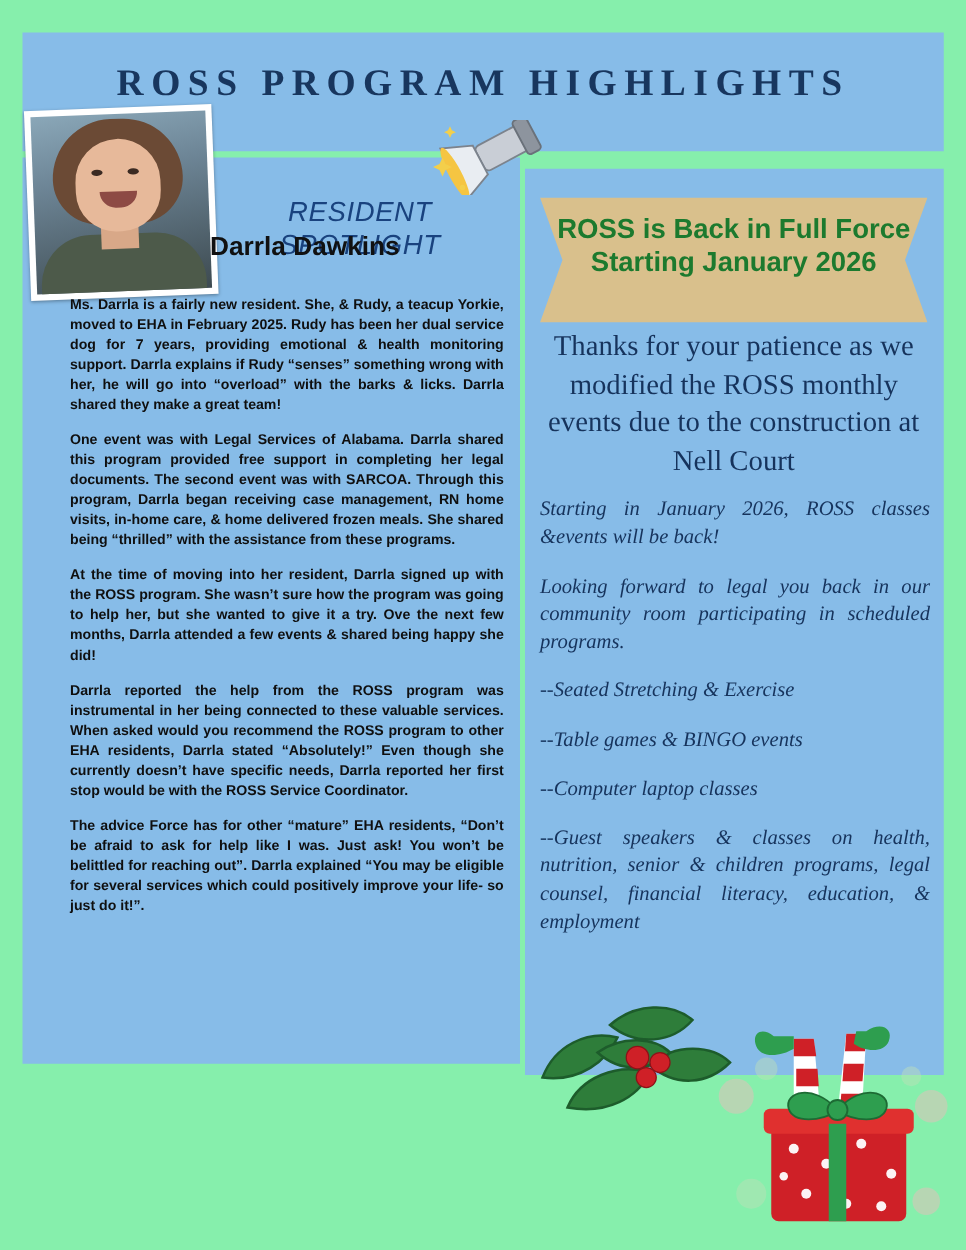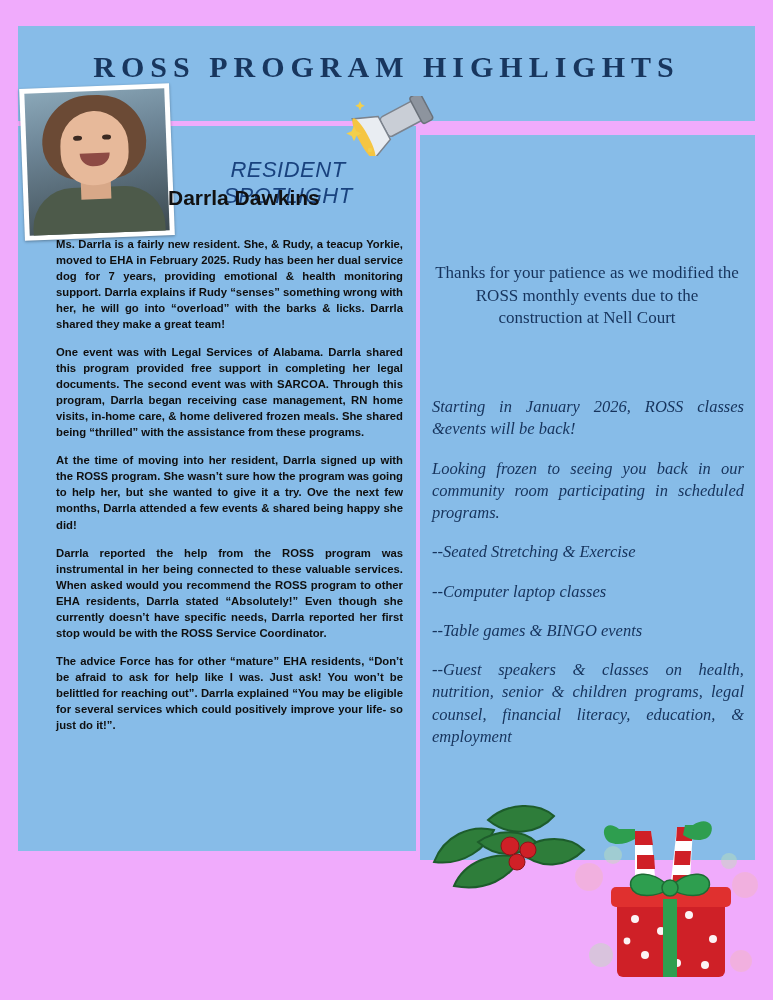--- a/index.html
+++ b/index.html
@@ -12,21 +12,21 @@
     background: #ffffff;
     font-family: "Liberation Sans", sans-serif;
     overflow: hidden;
     position: relative;
   }
 
   .page {
     position: relative;
     width: 773px;
     height: 1000px;
-    background: #f0abfc;
+    background: #86efac;
   }
 
   
   .header-band {
     position: absolute;
     left: 18px;
     top: 26px;
     width: 737px;
     height: 95px;
     background: #87bce8;
@@ -205,21 +205,21 @@
     color: #1c7a2e;
   }
 
   .thanks-text {
     position: absolute;
     left: 434px;
     top: 262px;
     width: 306px;
     text-align: center;
     font-family: "Liberation Serif", serif;
-    font-size: 17px;
+    font-size: 23px;
     line-height: 1.33;
     color: #16335c;
   }
 
   .right-body {
     position: absolute;
     left: 432px;
     top: 396px;
     width: 312px;
     font-family: "Liberation Serif", serif;
@@ -295,29 +295,35 @@
   <div class="spotlight-name">Darrla Dawkins</div>
 
   <div class="article">
     <p>Ms. Darrla is a fairly new resident. She, &amp; Rudy, a teacup Yorkie, moved to EHA in February 2025. Rudy has been her dual service dog for 7 years, providing emotional &amp; health monitoring support. Darrla explains if Rudy “senses” something wrong with her, he will go into “overload” with the barks &amp; licks. Darrla shared they make a great team!</p>
     <p>One event was with Legal Services of Alabama. Darrla shared this program provided free support in completing her legal documents. The second event was with SARCOA. Through this program, Darrla began receiving case management, RN home visits, in-home care, &amp; home delivered frozen meals. She shared being “thrilled” with the assistance from these programs.</p>
     <p>At the time of moving into her resident, Darrla signed up with the ROSS program. She wasn’t sure how the program was going to help her, but she wanted to give it a try. Ove the next few months, Darrla attended a few events &amp; shared being happy she did!</p>
     <p>Darrla reported the help from the ROSS program was instrumental in her being connected to these valuable services. When asked would you recommend the ROSS program to other EHA residents, Darrla stated “Absolutely!” Even though she currently doesn’t have specific needs, Darrla reported her first stop would be with the ROSS Service Coordinator.</p>
     <p>The advice Force has for other “mature” EHA residents, “Don’t be afraid to ask for help like I was. Just ask! You won’t be belittled for reaching out”. Darrla explained “You may be eligible for several services which could positively improve your life- so just do it!”.</p>
   </div>
 
+  <div class="ribbon-wrap">
+    <svg class="ribbon-bg" width="310" height="100" viewBox="0 0 310 100" xmlns="http://www.w3.org/2000/svg">
+      <path d="M0 0 H310 L292 50 L310 100 H0 L18 50 Z" fill="#d9c08c"></path>
+    </svg>
+    <div class="ribbon-text">ROSS is Back in Full Force Starting January 2026</div>
+  </div>
 
   <div class="thanks-text">Thanks for your patience as we modified the ROSS monthly events due to the construction at Nell Court</div>
 
   <div class="right-body">
     <p>Starting in January 2026, ROSS classes &amp;events will be back!</p>
-    <p> Looking frozen to seeing you back in our community room participating in scheduled programs.</p>
+    <p> Looking forward to legal you back in our community room participating in scheduled programs.</p>
     <p>--Seated Stretching &amp; Exercise</p>
+    <p>--Table games &amp; BINGO events</p>
     <p>--Computer laptop classes</p>
-    <p>--Table games &amp; BINGO events</p>
     <p>--Guest speakers &amp; classes on health, nutrition, senior &amp; children programs, legal counsel, financial literacy, education, &amp; employment</p>
   </div>
 
   <div class="holly">
     <svg width="180" height="110" viewBox="0 0 180 110" xmlns="http://www.w3.org/2000/svg">
       <g stroke="#1d5c2b" stroke-width="2" fill="#2e7d3a">
         <path d="M10 72 C20 46 46 34 70 40 C62 58 40 76 10 72 Z"></path>
         <path d="M30 96 C40 72 70 60 96 68 C86 88 62 102 30 96 Z"></path>
         <path d="M64 30 C84 12 114 12 130 26 C114 44 86 48 64 30 Z"></path>
         <path d="M96 62 C116 44 146 46 160 60 C142 78 116 80 96 62 Z"></path>

